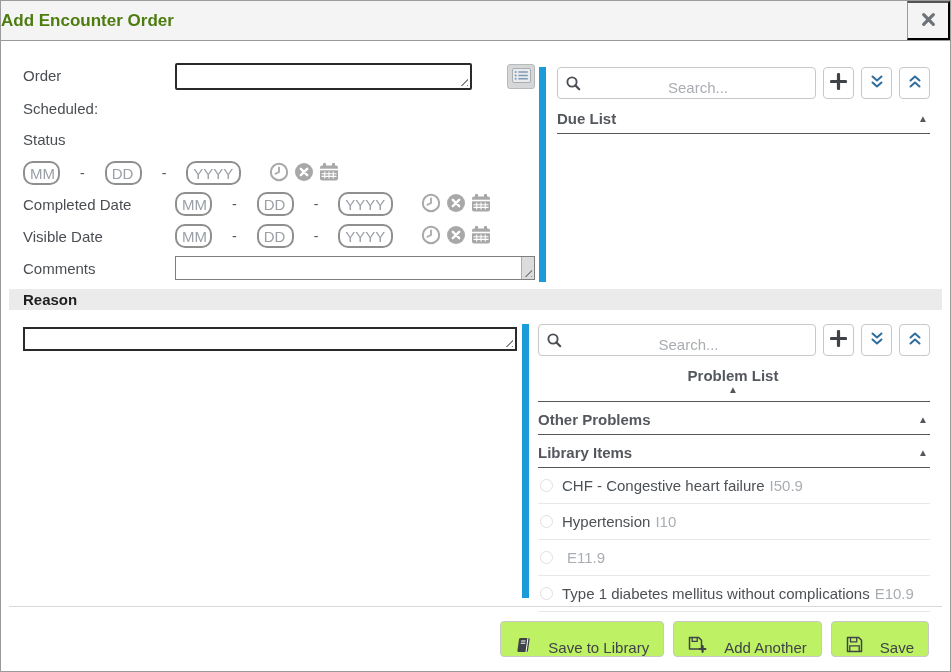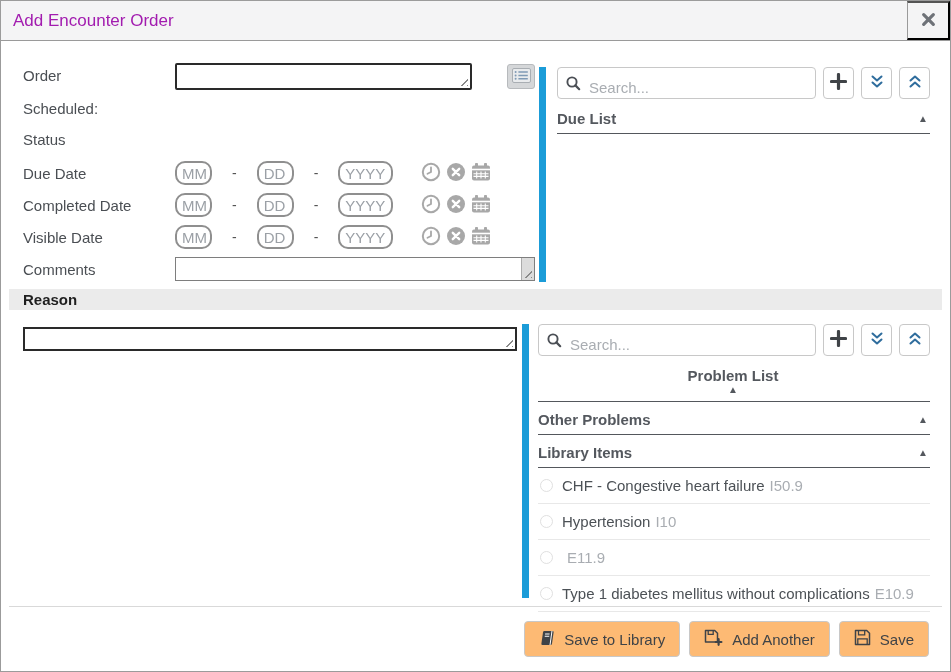--- a/index.html
+++ b/index.html
@@ -4,21 +4,21 @@
 <style>
   html,body { margin:0; padding:0; background:#fff; }
   * { box-sizing:border-box; }
   .dialog {
     position:relative; width:951px; height:672px; background:#fff;
     border:1px solid #9b9b9b; overflow:hidden;
     font-family:"Liberation Sans", sans-serif; color:#4a4e53;
   }
   
   .hdr { height:40px; background:#f4f4f5; border-bottom:1px solid #9a9a9a; display:flex; align-items:stretch; }
-  .hdr-title { flex:1; display:flex; align-items:center; padding-left:12px; font-weight:normal; font-size:17px; color:#a21caf; }
+  .hdr-title { flex:1; display:flex; align-items:center; padding-left:0; font-weight:bold; font-size:17px; color:#4d7c0f; }
   .hdr-close { width:43px; border-left:1px solid #9a9a9a; display:flex; align-items:center; justify-content:center; background:transparent; cursor:pointer; }
   
   .form-left { position:absolute; left:22px; top:62px; width:512px; }
   .frow { display:flex; margin-bottom:6px;gap:19px; }
   .flabel { width:133px; flex-shrink:0; font-size:15px; color:#4a4e53; line-height:25px; }
   .dark-box { position:relative; border:2px solid #2a2a2a; border-radius:2px; background:#fff; height:27px; }
   .dark-box input { width:100%; height:100%; border:none; outline:none; padding:0 12px 0 5px; font-size:15px; font-family:inherit; background:transparent; }
   .order-box { width:326px; margin-right:16px; }
   .grip { position:absolute; right:2px; bottom:2px; width:9px; height:9px; pointer-events:none;
     clip-path:polygon(100% 0,100% 100%,0 100%);
@@ -37,37 +37,37 @@
   .comments-box input { width:calc(100% - 14px); height:100%; border:none; outline:none; padding:0 4px; font-size:15px; font-family:inherit; }
   .comments-cap { position:absolute; right:0; top:0; bottom:0; width:13px; background:#dcdcdc; border-left:1px solid #ababab; }
   
   .vbar { position:absolute; width:7px; background:#1b9cd8; }
   .vbar-top { left:538px; top:66px; height:215px; }
   .vbar-bottom { left:521px; top:323px; height:274px; }
   .panel-top { position:absolute; left:556px; top:66px; width:373px; }
   .panel-bottom { position:absolute; left:537px; top:323px; width:392px; }
   .search-row { display:flex; gap:7px; }
   .search-wrap { position:relative; flex:1; }
-  .search-wrap input { width:100%; height:32px; border:1px solid #c8c8c8; border-radius:4px; padding:8px 8px 0 31px; font-size:15px; font-family:inherit; color:#333; outline:none; }
+  .search-wrap input { width:100%; height:32px; border:1px solid #c8c8c8; border-radius:4px; padding:8px 8px 0 31px; font-size:15px; font-family:inherit; color:#333; outline:none;text-align:center; }
   .search-wrap input::placeholder { color:#a9adb2; }
   .search-wrap .mag { position:absolute; left:9px; top:9px; }
   .sq-btn { width:31px; height:32px; flex-shrink:0; background:#fff; border:1px solid #c8c8c8; border-radius:4px; display:flex; align-items:center; justify-content:center; cursor:pointer; padding:0; }
   .acc { display:flex; align-items:center; justify-content:space-between; border-bottom:1px solid #54575c; padding:9px 2px 6px 0; font-weight:bold; font-size:15px; color:#54585e; cursor:pointer; }
   .acc .tri { font-size:10px; color:#54585e; }
   .lib-item { display:flex; align-items:center; padding:9px 2px; border-bottom:1px solid #e8e8e8; font-size:15px; color:#4c5156; cursor:pointer; }
   .radio { width:13px; height:13px; border:1.5px solid #e0e0e0; border-radius:50%; margin-right:9px; flex-shrink:0; }
   .code { color:#a9adb2; margin-left:5px; }
   
   .reason-band { position:absolute; left:8px; right:8px; top:288px; height:21px; background:#ebebeb; line-height:21px; font-weight:bold; font-size:15px; color:#1f1f1f; padding-left:14px; }
   .reason-box { position:absolute; left:22px; top:326px; width:494px; height:24px; border:2px solid #2a2a2a; background:#fff; }
   .reason-box input { width:100%; height:100%; border:none; outline:none; padding:0 12px 0 5px; font-size:15px; font-family:inherit; }
   
   .footer-line { position:absolute; left:8px; right:8px; top:605px; border-top:1px solid #d9d9d9; }
   .footer { position:absolute; right:21px; top:620px; display:flex; gap:9px; }
-  .f-btn { height:36px; padding:0 14px; background:#fdba74; border:1px solid #c8c8c8; border-radius:4px; font-size:15px; font-family:inherit; color:#3f4347; display:flex; align-items:center; gap:9px; cursor:pointer; }
+  .f-btn { height:36px; padding:0 14px; background:#bef264; border:1px solid #c8c8c8; border-radius:4px; font-size:15px; font-family:inherit; color:#3f4347; display:flex; align-items:flex-end; gap:17px; cursor:pointer; }
 </style>
 </head>
 <body>
 
 <div class="dialog">
 
   <div class="hdr">
     <div class="hdr-title">Add Encounter Order</div>
     <button class="hdr-close">
       <span>
@@ -100,21 +100,20 @@
 
     <div class="frow">
       <div class="flabel">Scheduled:</div>
     </div>
 
     <div class="frow" style="margin-bottom:9px;">
       <div class="flabel">Status</div>
     </div>
 
     <div class="frow" style="margin-bottom:7px;">
-      <div class="flabel">Due Date</div>
       <input class="date-input" placeholder="MM" style="">
       <span class="dash">-</span>
       <input class="date-input" placeholder="DD" style="">
       <span class="dash">-</span>
       <input class="date-input yyyy" placeholder="YYYY" style="">
       <span class="date-icons">
         <button class="icon-btn">
             <span><svg width="20" height="20" viewBox="0 0 20 20">
                 <circle cx="10" cy="10" r="8.2" fill="none" stroke="#a8a8a8" stroke-width="2"></circle>
                 <path d="M10 5.5V10L6.5 11.8" fill="none" stroke="#a8a8a8" stroke-width="1.8" stroke-linecap="round"></path>

